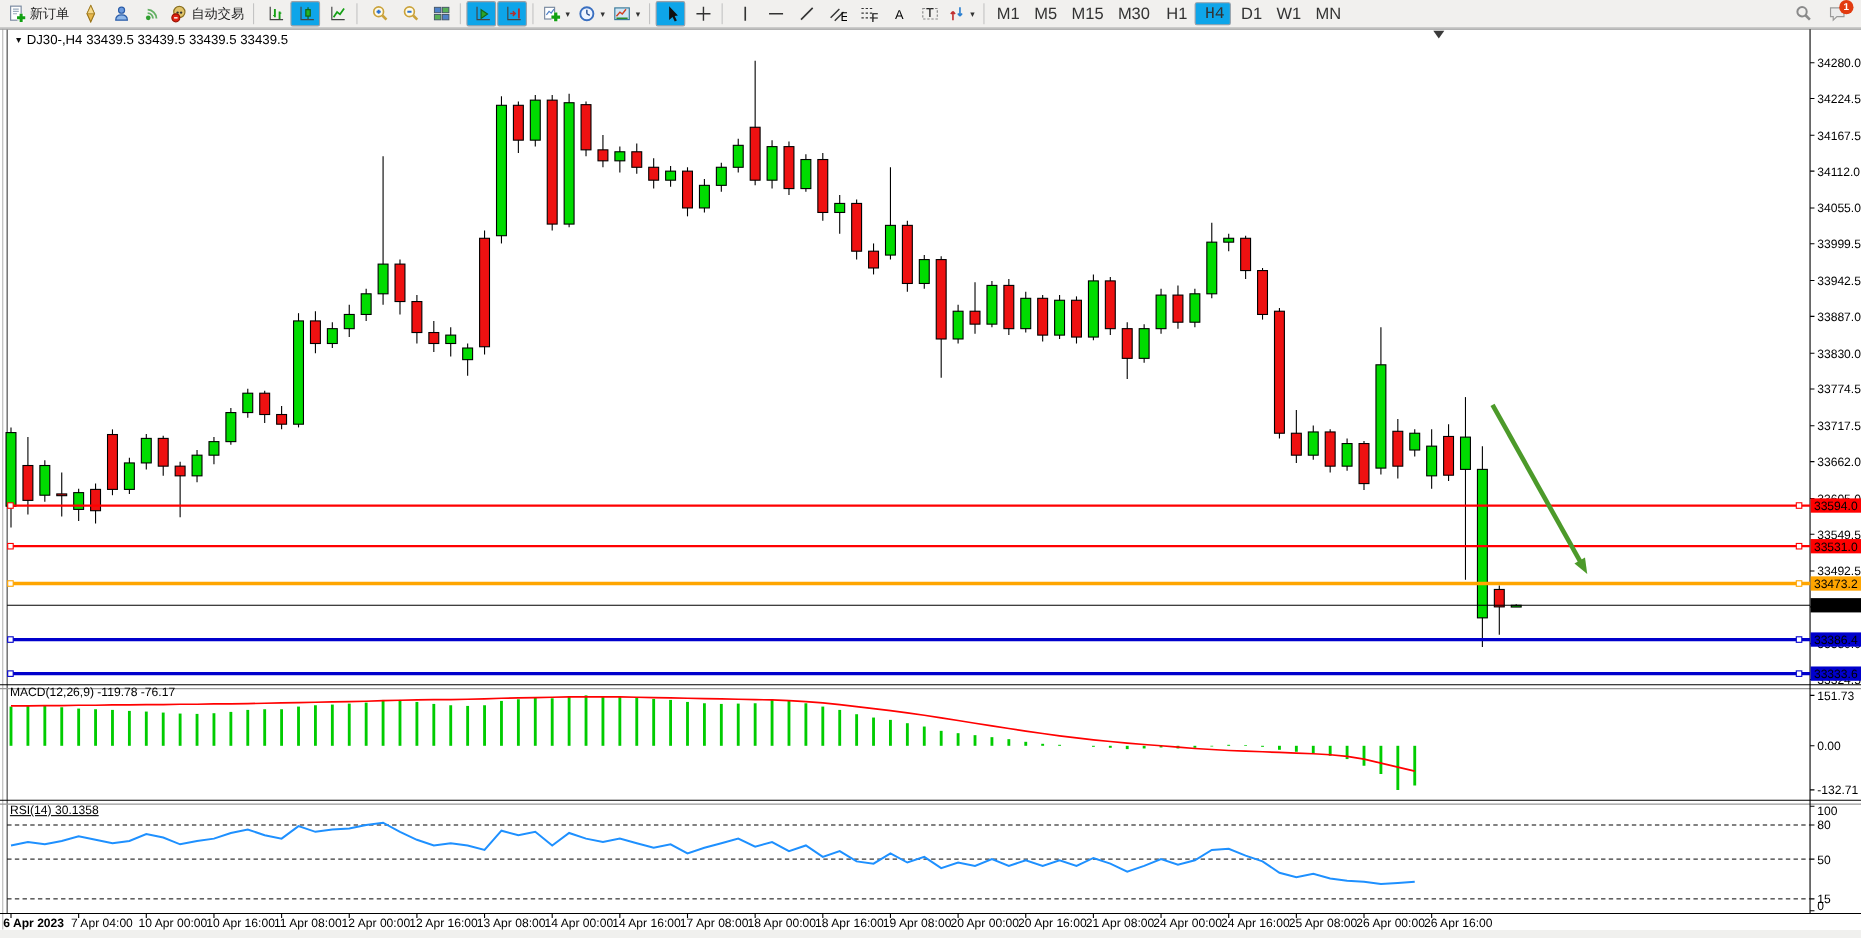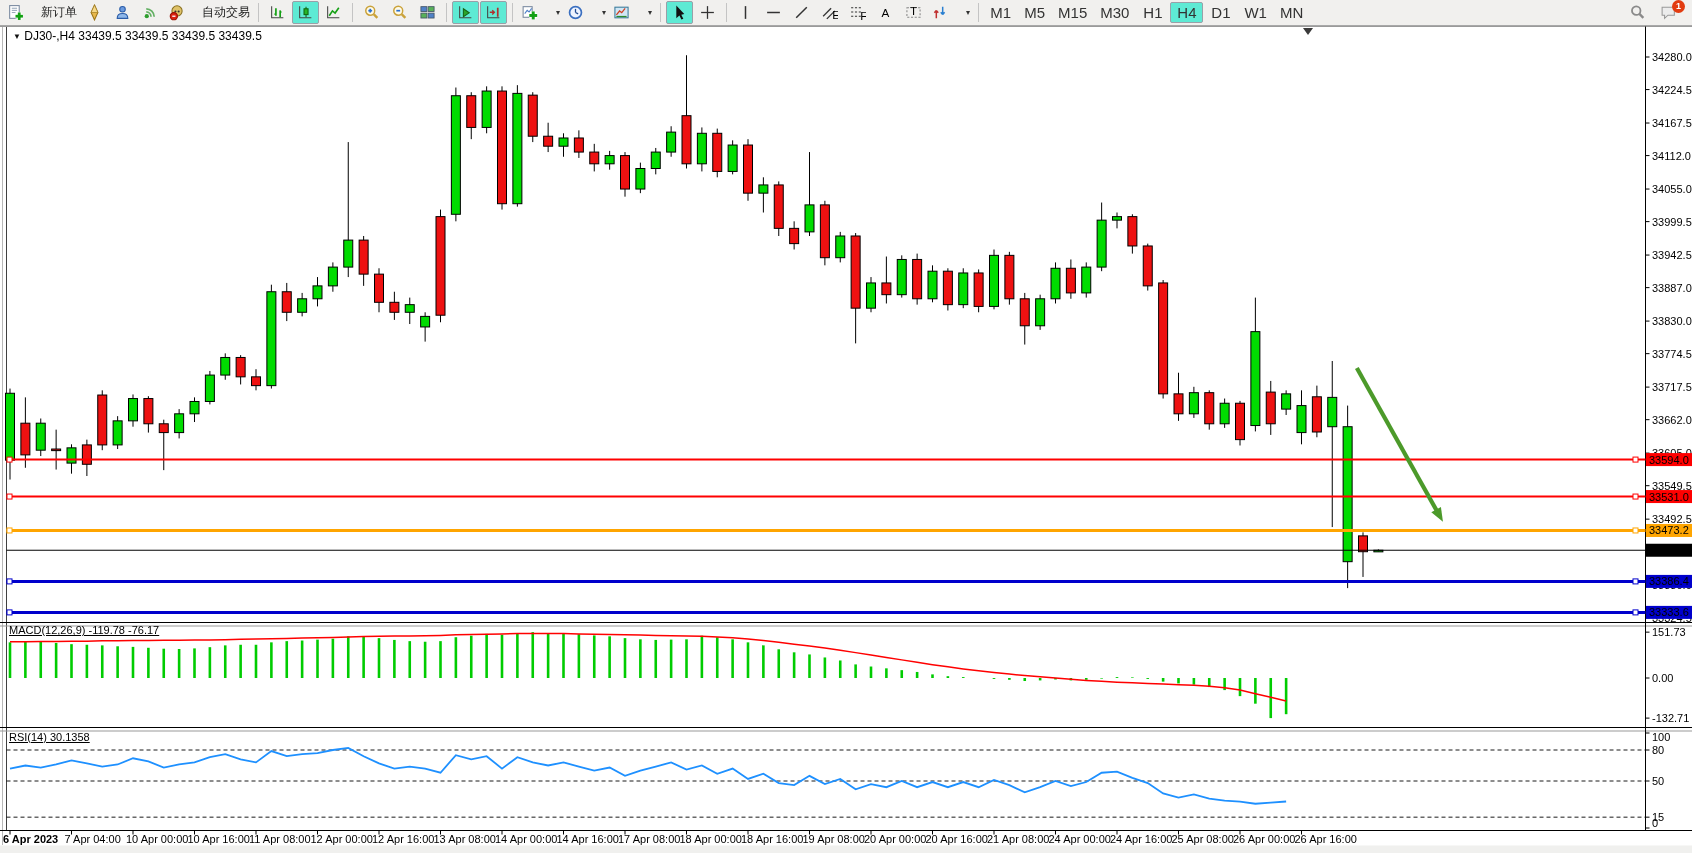--- a/index.html
+++ b/index.html
@@ -1,33 +1,33 @@
 <!DOCTYPE html>
 <html><head>
 <meta charset="utf-8">
 <style>
   html,body{margin:0;padding:0;width:1692px;height:853px;overflow:hidden;background:#fff;
     font-family:"Liberation Sans",sans-serif;}
   #toolbar{position:absolute;top:0;left:0;width:1684px;height:25px;background:#f1f0ee;
     border-bottom:1px solid #a8a8a8;display:flex;align-items:center;padding:0 4px;gap:1px;z-index:5;}
-  .tb-btn{height:21px;min-width:21px;display:inline-flex;align-items:center;justify-content:center;
-    gap:17px;padding:0 2px;border:1px solid transparent;border-radius:2px;font-size:12px;color:#222;
+  .tb-btn{height:21px;min-width:21px;display:inline-flex;align-items:center;justify-content:flex-end;
+    gap:3px;padding:0 2px;border:1px solid transparent;border-radius:2px;font-size:12px;color:#222;
     cursor:default;white-space:nowrap;position:relative;}
-  .tb-btn.active{background:#5eead4;border-color:#9aa0a8;}
+  .tb-btn.active{background:#0ea5e9;border-color:#9aa0a8;font-family:Liberation Mono, monospace;}
   .tb-sep{width:1px;height:19px;background:#c4c4c4;margin:0 4px;flex:0 0 auto;}
   .tb-ic{display:inline-flex;}
   .dd{font-size:8px;color:#333;margin-left:1px;}
   .tf{font-size:15px;padding:0 5px;height:19px;color:#333;}
   #tb-right{margin-left:auto;display:flex;align-items:center;gap:4px;padding-right:6px;}
   .badge{position:absolute;top:-2px;right:-4px;background:#e23b10;color:#fff;border-radius:50%;
     font-size:9px;width:13px;height:13px;line-height:13px;text-align:center;font-weight:bold;}
   #chart-svg{position:absolute;top:0;left:0;z-index:1;}
   .overlay{position:absolute;z-index:2;color:#000;white-space:nowrap;}
   #chart-title{left:13px;top:29px;font-size:12px;}
-  #macd-label{left:9px;top:624px;font-size:11px;text-decoration:underline;}
+  #macd-label{left:9px;top:624px;font-size:11px;}
   #rsi-label{left:9px;top:731px;font-size:11px;text-decoration:underline;}
   svg text{font-family:"Liberation Sans",sans-serif;font-size:11px;fill:#000;}
 </style>
 </head>
 <body>
 
 <svg id="chart-svg" width="1692" height="853">
     <g>
       <rect x="0" y="26" width="1692" height="827" fill="#fff"></rect>
       <rect x="0" y="845.5" width="1692" height="7.5" fill="#f0f0ee"></rect>

